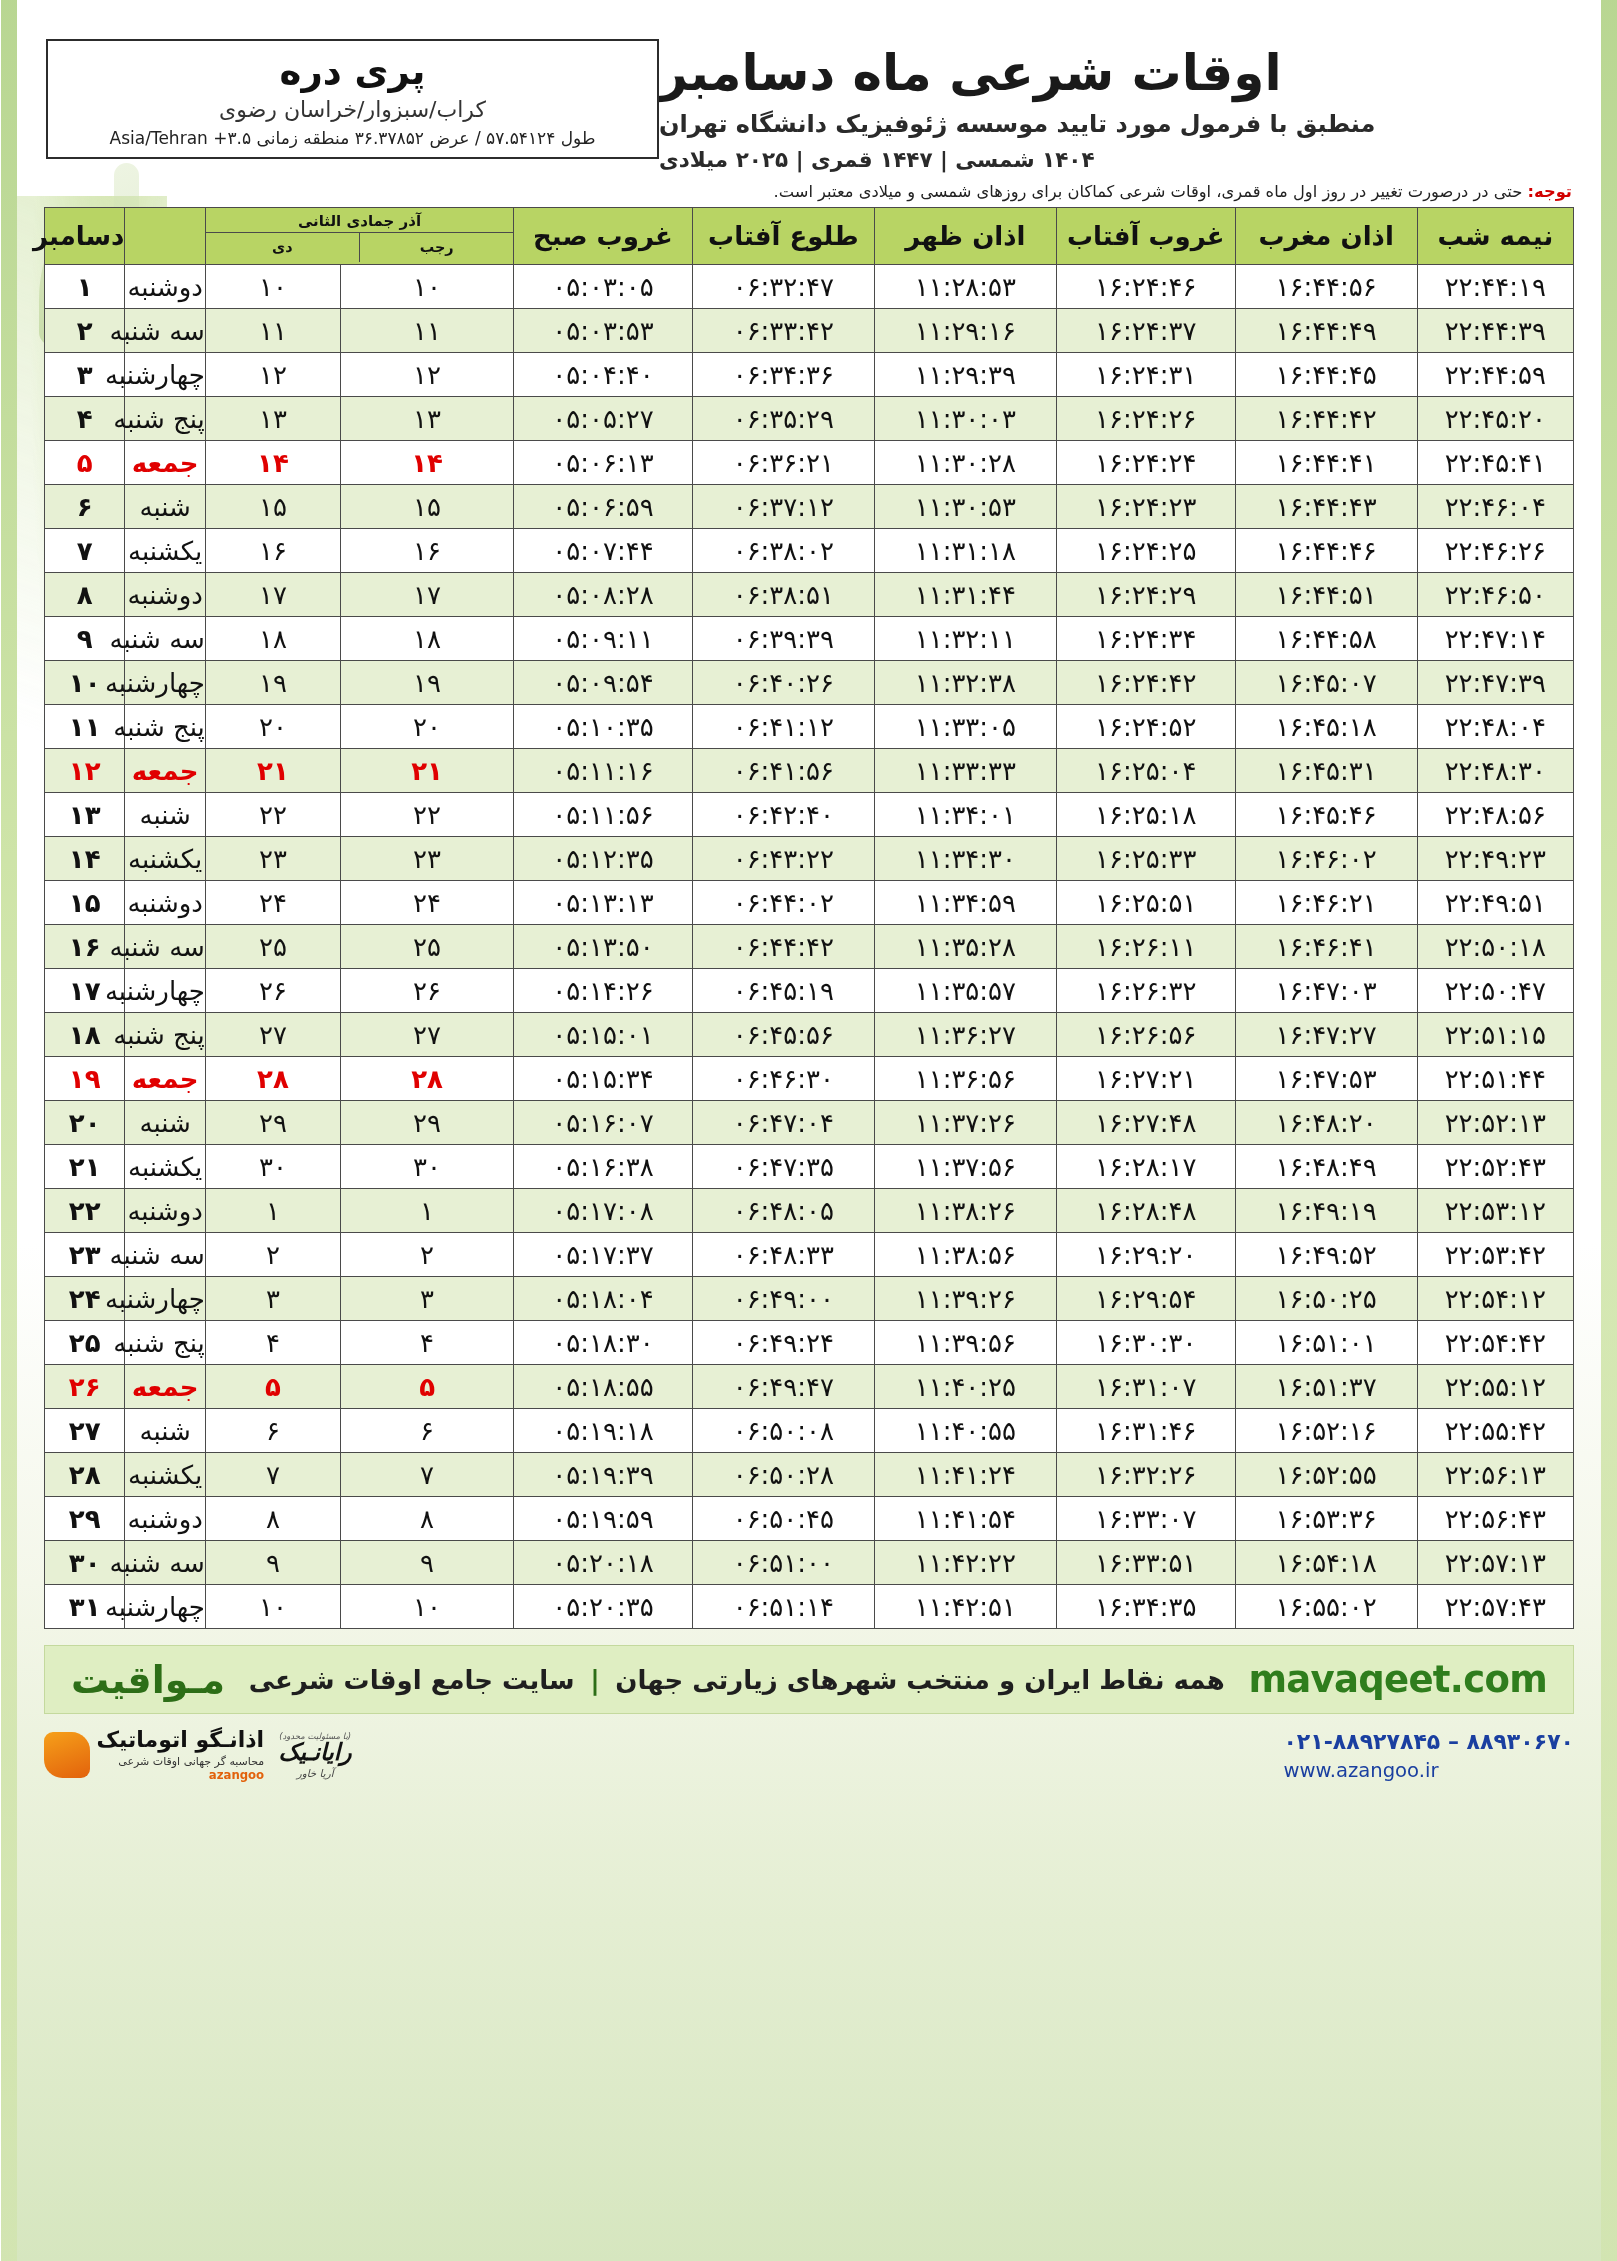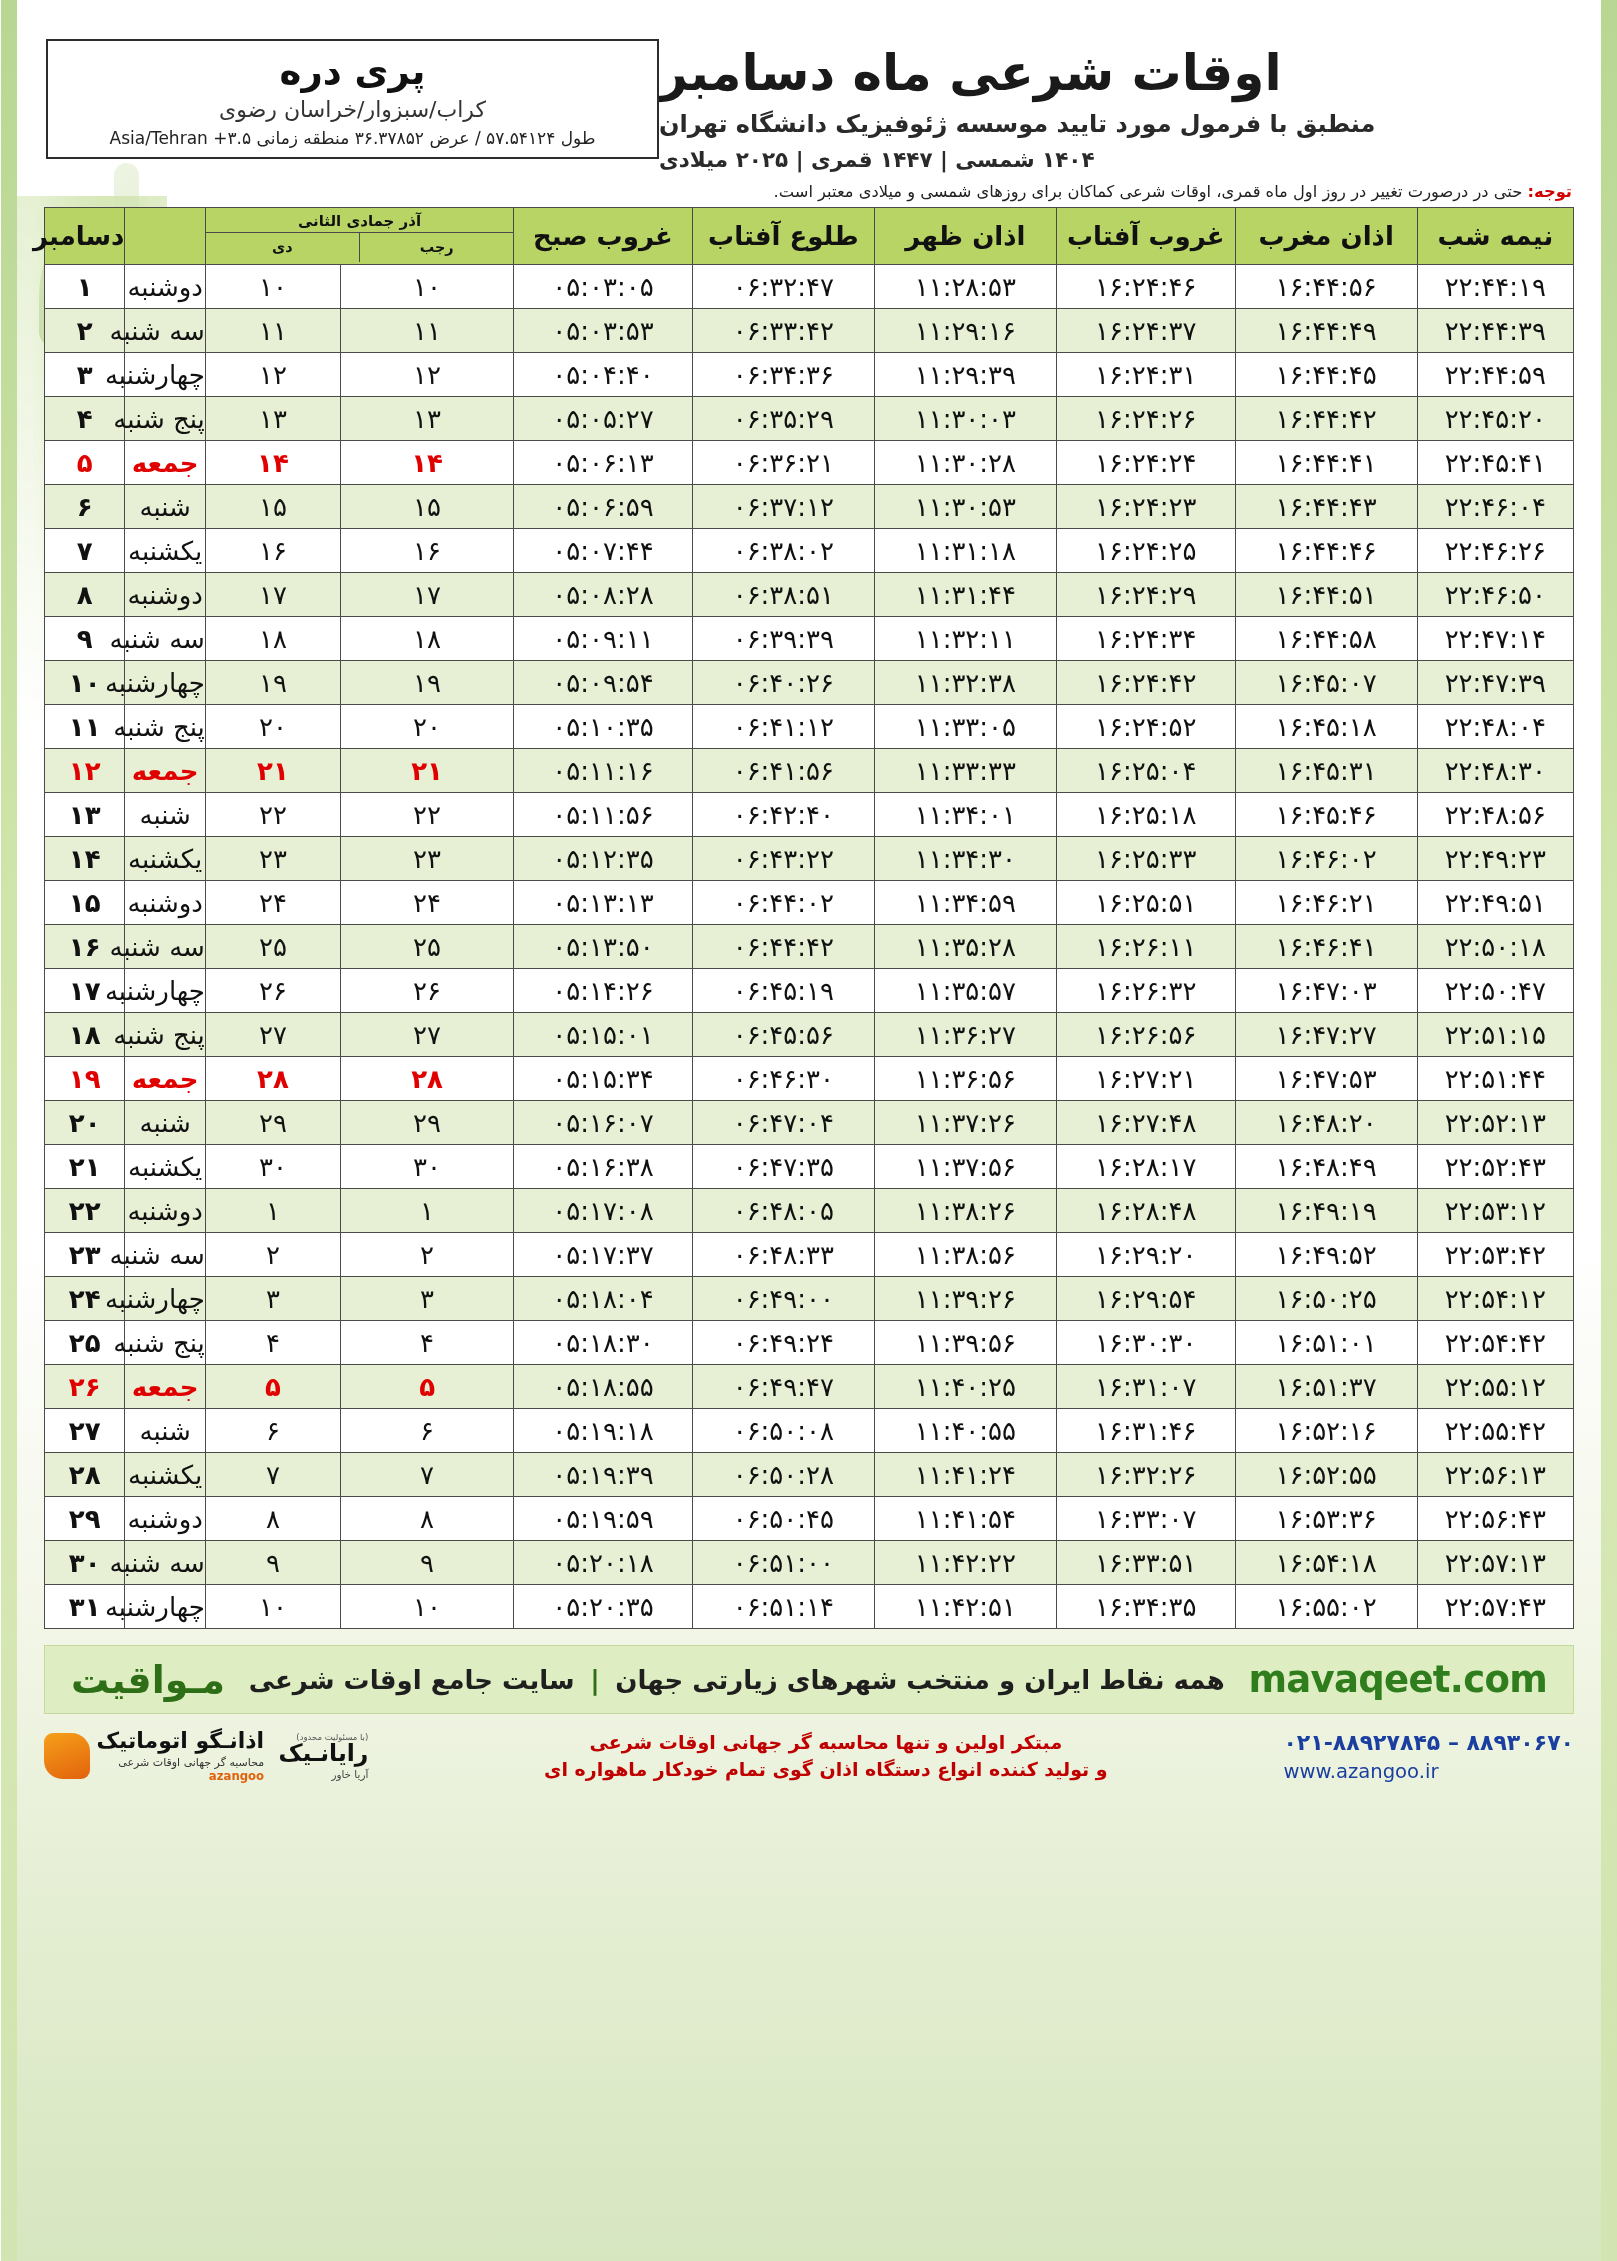--- a/index.html
+++ b/index.html
@@ -277,21 +277,21 @@
   .logo-flame {
     width: 46px; height: 46px;
     background: linear-gradient(160deg,#f6a01a,#e2620c);
     border-radius: 9px 40% 9px 40%;
   }
   .logo-az-txt { text-align: right; }
   .logo-az-fa { font-size: 22px; font-weight: bold; color: #111; line-height: 1; }
   .logo-az-sub { font-size: 11px; color: #333; margin-top: 3.3px; }
   .logo-az-en { font-size: 11.7px; color: #e2620c; font-weight: bold; direction: ltr; }
 
-  .logo-rayaneh { text-align: right; }
+  .logo-rayaneh { text-align: center; font-style: italic; }
   .logo-r-fa { font-size: 23.5px; font-weight: bold; color: #111; line-height: 1; }
   .logo-r-sub { font-size: 10.4px; color: #444; margin-top: 2.6px; }
   .logo-r-tiny { font-size: 8.5px; color: #555; }
 
   .f-desc {
     text-align: center;
     font-size: 19px;
     color: #c00000;
     font-weight: bold;
     line-height: 1.45;
@@ -766,24 +766,20 @@
     </div>
     <div class="brand-fa">مـواقیت</div>
   </div>
 
   <div class="footer-bottom">
     <div class="f-contact">
       <div class="f-phone">۰۲۱-۸۸۹۲۷۸۴۵ – ۸۸۹۳۰۶۷۰</div>
       <div class="f-site">www.azangoo.ir</div>
     </div>
 
-    <div class="f-desc">
-      <div>مبتکر اولین و تنها محاسبه گر جهانی اوقات شرعی</div>
-      <div>و تولید کننده انواع دستگاه اذان گوی تمام خودکار ماهواره ای</div>
-    </div>
 
     <div class="f-logos">
       <div class="logo-rayaneh">
         <div class="logo-r-tiny">(با مسئولیت محدود)</div>
         <div class="logo-r-fa">رایانـیک</div>
         <div class="logo-r-sub">آریا خاور</div>
       </div>
       <div class="logo-azangoo">
         <div class="logo-az-txt">
           <div class="logo-az-fa">اذانـگو اتوماتیک</div>

